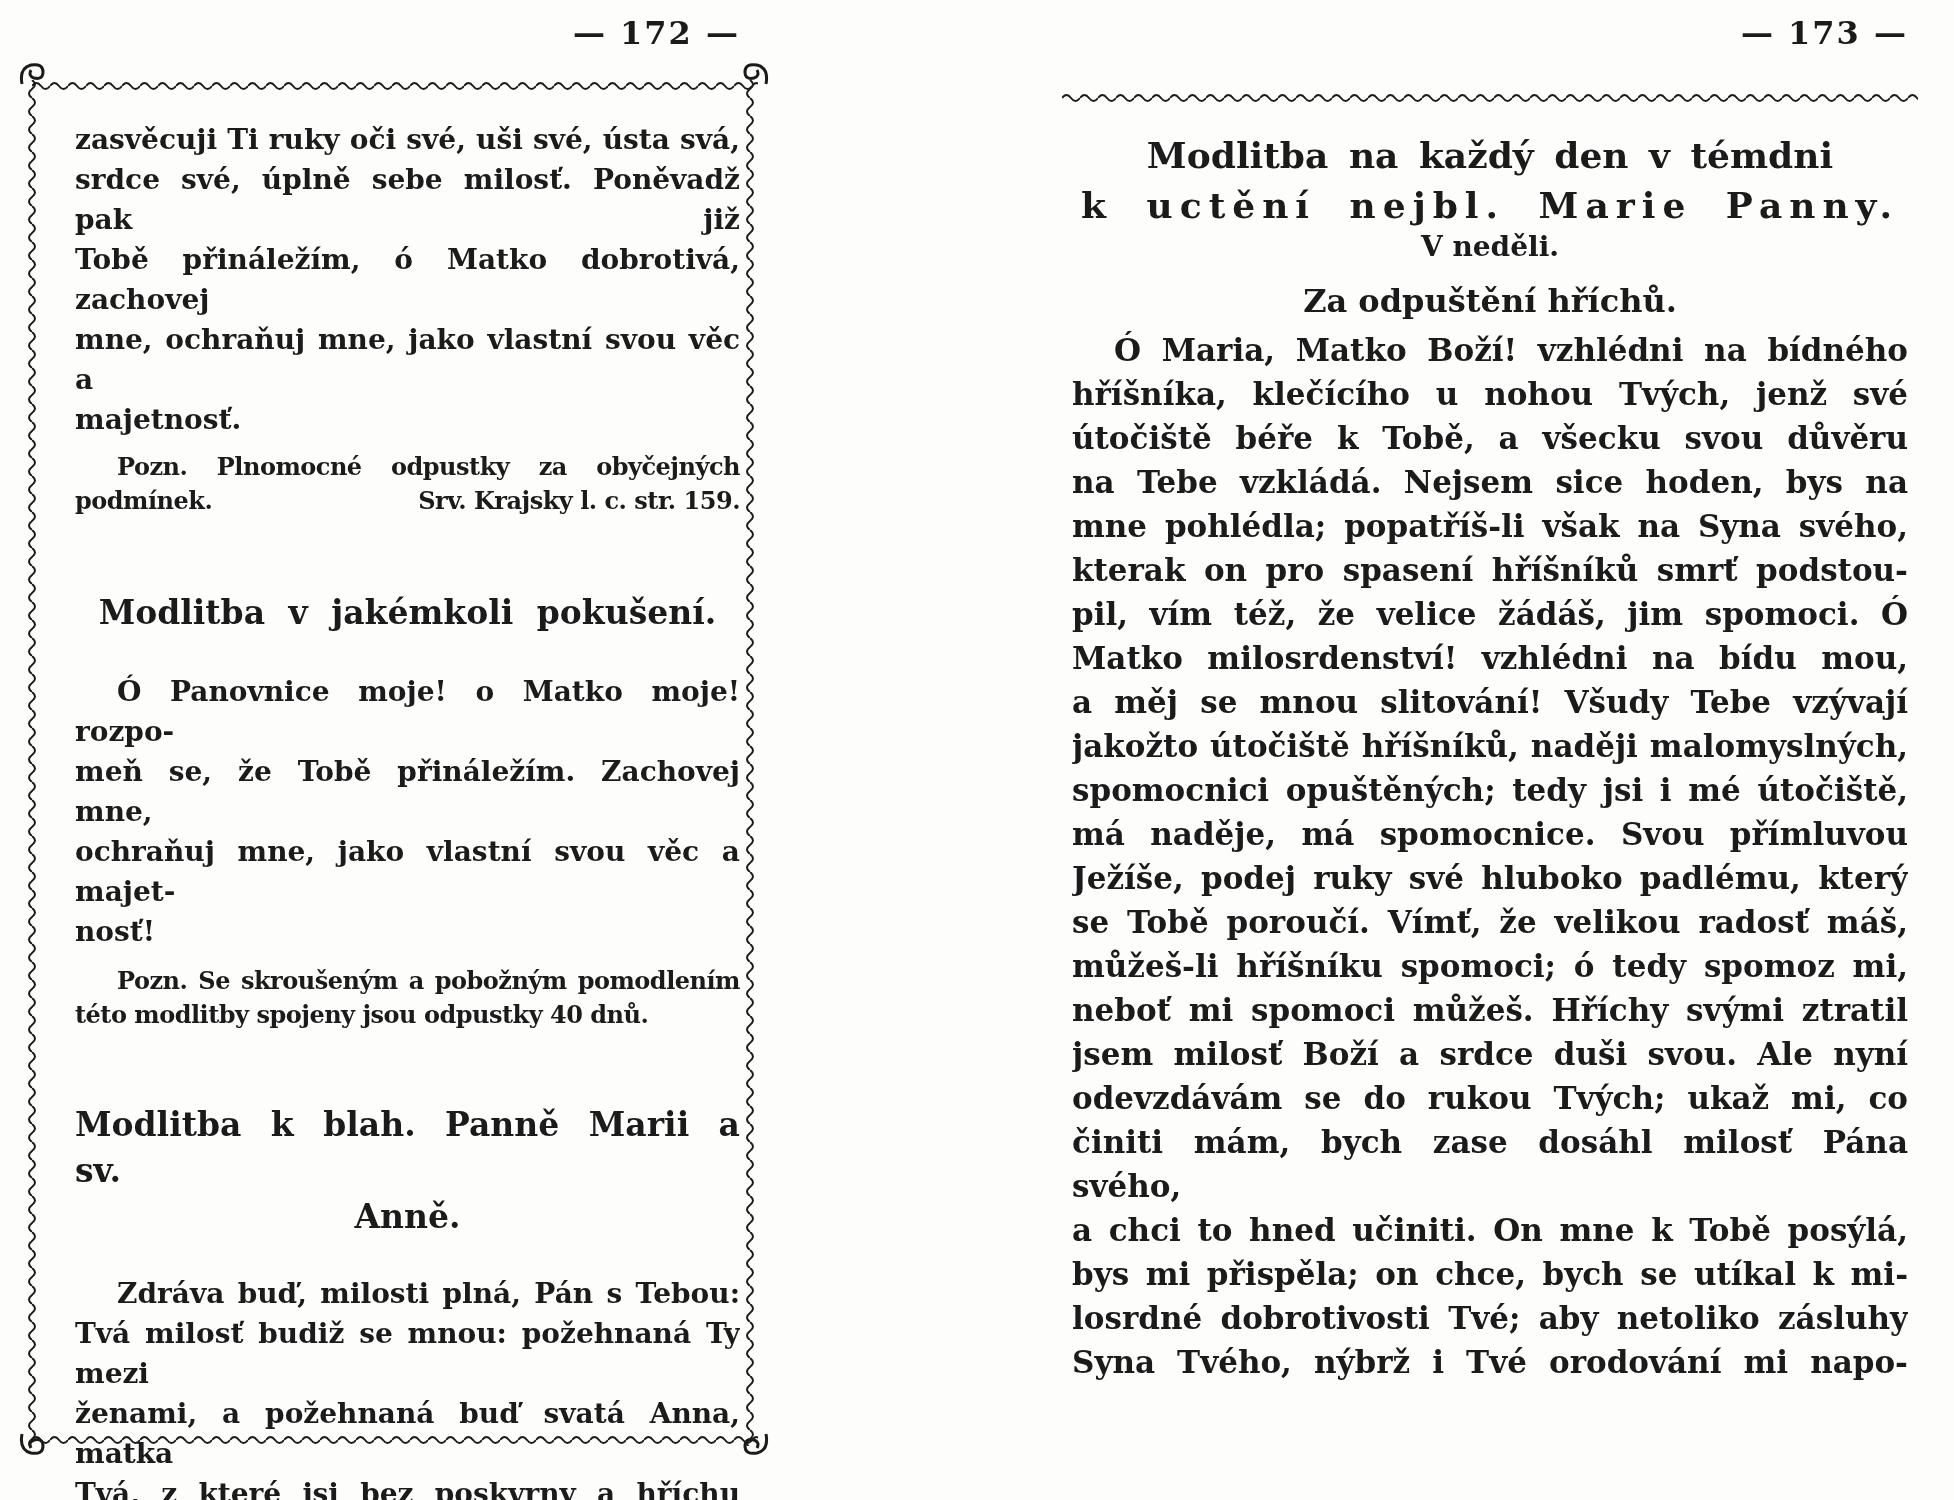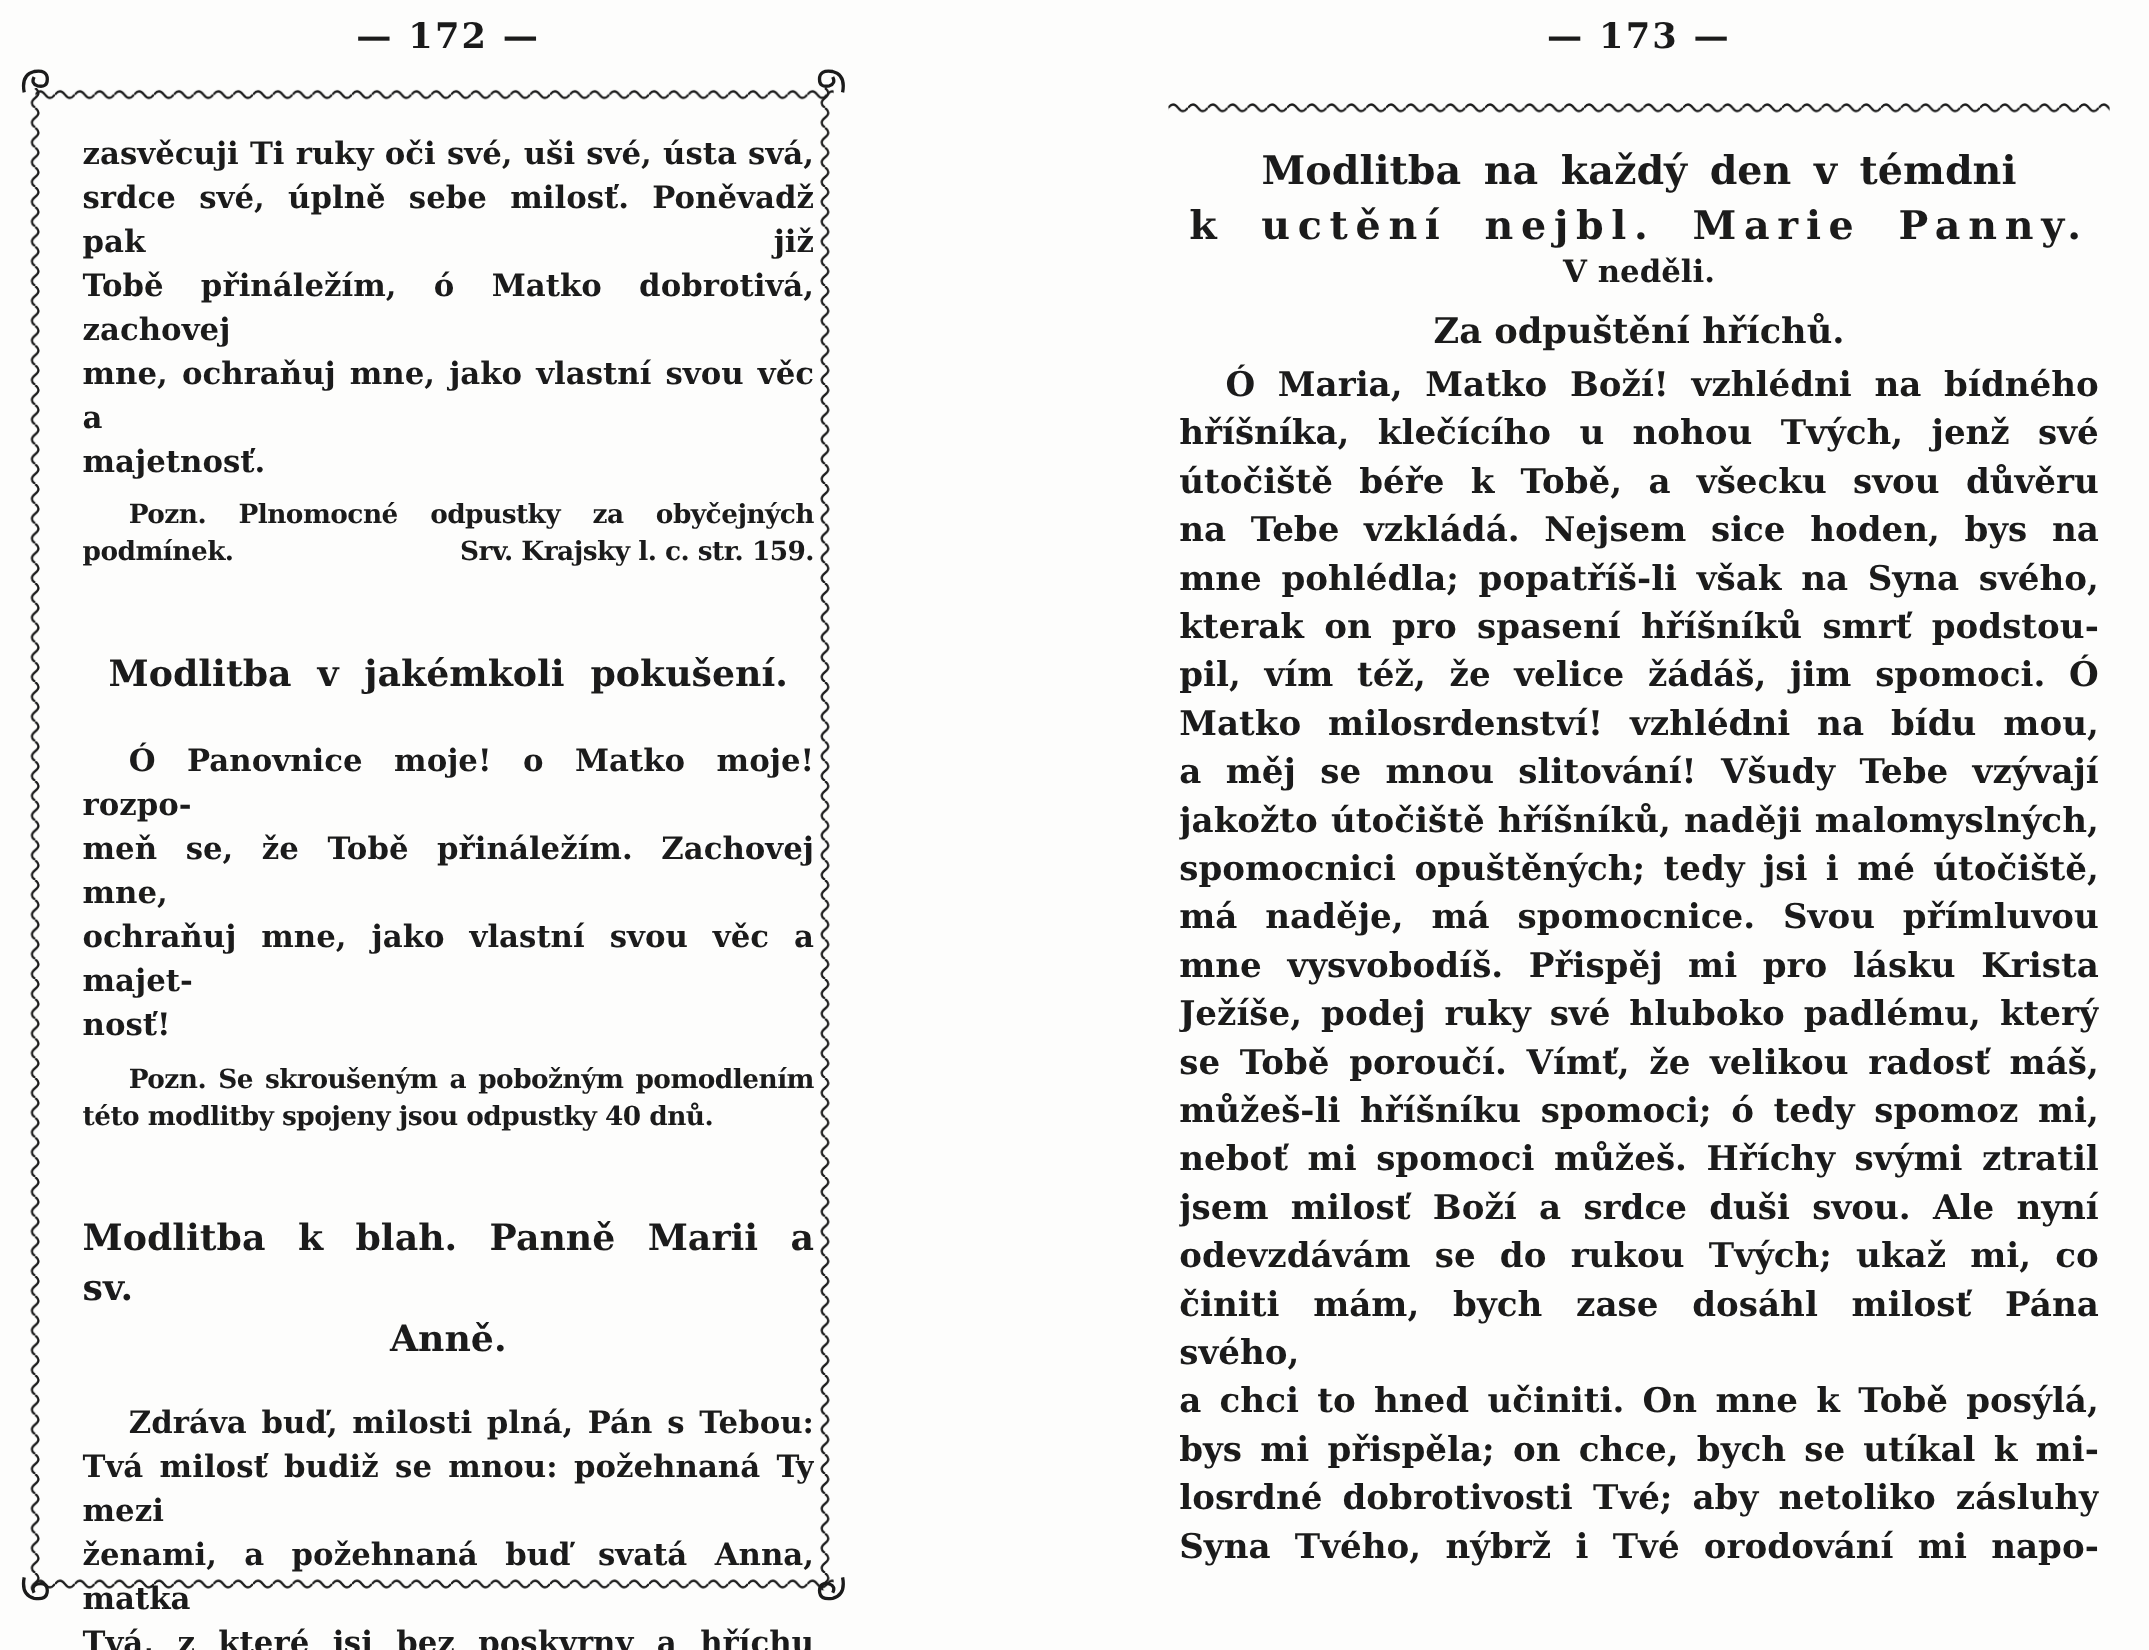--- a/index.html
+++ b/index.html
@@ -10,21 +10,21 @@
     color:#1b1b1b;
     -webkit-font-smoothing:antialiased;
     overflow:hidden;
   }
   .canvas{position:relative;width:1954px;height:1500px;}
 
   
   .pagenum{
     position:absolute;top:14px;
     font-size:32px;font-weight:bold;letter-spacing:2px;
-    text-align:center;
+    text-align:right;
   }
   #pagenum-left{left:75px;width:665px;}
   #pagenum-right{left:1072px;width:836px;}
 
   
   .deco{position:absolute;}
   .bz-top{left:32px;top:80px;}
   .bz-bottom{left:32px;top:1434px;}
   .bv-left{left:26px;top:80px;}
   .bv-right{left:744px;top:80px;}
@@ -178,21 +178,20 @@
         <div class="line">útočiště béře k Tobě, a všecku svou důvěru</div>
         <div class="line">na Tebe vzkládá. Nejsem sice hoden, bys na</div>
         <div class="line">mne pohlédla; popatříš-li však na Syna svého,</div>
         <div class="line">kterak on pro spasení hříšníků smrť podstou-</div>
         <div class="line">pil, vím též, že velice žádáš, jim spomoci. Ó</div>
         <div class="line">Matko milosrdenství! vzhlédni na bídu mou,</div>
         <div class="line">a měj se mnou slitování! Všudy Tebe vzývají</div>
         <div class="line">jakožto útočiště hříšníků, naději malomyslných,</div>
         <div class="line">spomocnici opuštěných; tedy jsi i mé útočiště,</div>
         <div class="line">má naděje, má spomocnice. Svou přímluvou</div>
-        <div class="line">mne vysvobodíš. Přispěj mi pro lásku Krista</div>
         <div class="line">Ježíše, podej ruky své hluboko padlému, který</div>
         <div class="line">se Tobě poroučí. Vímť, že velikou radosť máš,</div>
         <div class="line">můžeš-li hříšníku spomoci; ó tedy spomoz mi,</div>
         <div class="line">neboť mi spomoci můžeš. Hříchy svými ztratil</div>
         <div class="line">jsem milosť Boží a srdce duši svou. Ale nyní</div>
         <div class="line">odevzdávám se do rukou Tvých; ukaž mi, co</div>
         <div class="line">činiti mám, bych zase dosáhl milosť Pána svého,</div>
         <div class="line">a chci to hned učiniti. On mne k Tobě posýlá,</div>
         <div class="line">bys mi přispěla; on chce, bych se utíkal k mi-</div>
         <div class="line">losrdné dobrotivosti Tvé; aby netoliko zásluhy</div>

